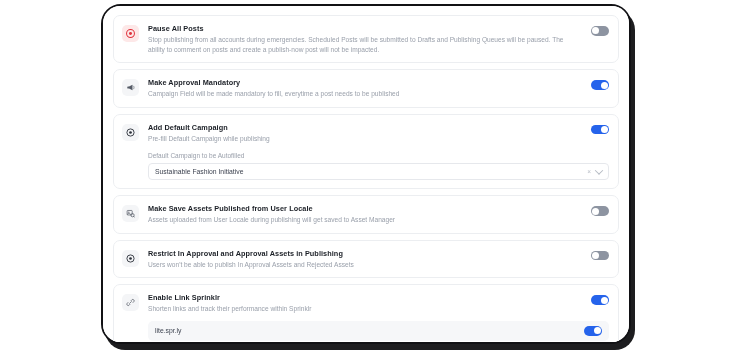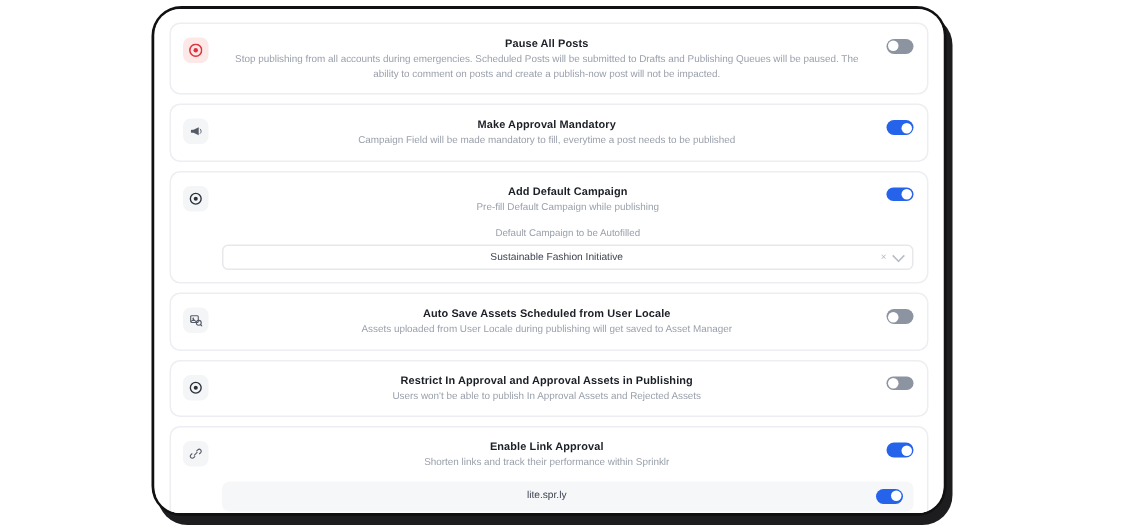--- a/index.html
+++ b/index.html
@@ -47,21 +47,20 @@
   
   .card {
     background: #ffffff;
     border: 1px solid #eceef1;
     border-radius: 7px;
     margin-bottom: 6px;
     padding: 8px 9px 8px 8px;
     display: flex;
     align-items: flex-start;
     box-sizing: border-box;
-    text-align: center;
   }
   .card:last-child { margin-bottom: 0; }
 
   .icon-box {
     width: 17px;
     height: 17px;
     min-width: 17px;
     border-radius: 5px;
     background: #f4f5f7;
     display: flex;
@@ -209,21 +208,21 @@
       </div>
 
       <div class="card">
         <div class="icon-box">
           <svg width="9" height="9" viewBox="0 0 16 16">
             <circle cx="8" cy="8" r="6.4" fill="none" stroke="#2b3039" stroke-width="1.6"></circle>
             <circle cx="8" cy="8" r="2.4" fill="#2b3039"></circle>
           </svg>
         </div>
         <div class="card-body">
-          <div style="display:flex;align-items:flex-start;margin-left:28px;">
+          <div style="display:flex;align-items:flex-start;">
             <div style="flex:1;min-width:0;">
               <div class="row-title">Add Default Campaign</div>
               <div class="row-desc">Pre-fill Default Campaign while publishing</div>
             </div>
             <div class="toggle on">
                 <span class="knob"></span>
               </div>
           </div>
           <div class="field-label">Default Campaign to be Autofilled</div>
           <div class="select">
@@ -238,21 +237,21 @@
         <div class="icon-box">
           <svg width="9" height="9" viewBox="0 0 16 16">
             <rect x="2" y="2.6" width="9" height="8" rx="1.2" fill="none" stroke="#555b66" stroke-width="1.3"></rect>
             <circle cx="5" cy="5.6" r="1" fill="#555b66"></circle>
             <path d="M2.6 9.4 5.4 7l2.6 2.3" fill="none" stroke="#555b66" stroke-width="1.2" stroke-linecap="round" stroke-linejoin="round"></path>
             <circle cx="11.6" cy="11" r="2.9" fill="none" stroke="#555b66" stroke-width="1.3"></circle>
             <path d="M13.7 13.1 15.2 14.6" stroke="#555b66" stroke-width="1.4" stroke-linecap="round"></path>
           </svg>
         </div>
         <div class="card-body">
-          <div class="row-title">Auto Save Assets Scheduled from User Locale</div>
+          <div class="row-title">Make Save Assets Published from User Locale</div>
           <div class="row-desc">Assets uploaded from User Locale during publishing will get saved to Asset Manager</div>
         </div>
         <div class="toggle off">
             <span class="knob"></span>
           </div>
       </div>
 
       <div class="card">
         <div class="icon-box">
           <svg width="9" height="9" viewBox="0 0 16 16">
@@ -273,21 +272,21 @@
         <div class="icon-box">
           <svg width="9" height="9" viewBox="0 0 16 16">
             <path d="M6.4 9.6 9.6 6.4" stroke="#555b66" stroke-width="1.3" stroke-linecap="round"></path>
             <path d="M9.1 4.6 10.4 3.3a2.4 2.4 0 0 1 3.4 3.4l-1.3 1.3" fill="none" stroke="#555b66" stroke-width="1.3" stroke-linecap="round"></path>
             <path d="M6.9 11.4 5.6 12.7a2.4 2.4 0 0 1-3.4-3.4l1.3-1.3" fill="none" stroke="#555b66" stroke-width="1.3" stroke-linecap="round"></path>
           </svg>
         </div>
         <div class="card-body">
           <div style="display:flex;align-items:flex-start;">
             <div style="flex:1;min-width:0;">
-              <div class="row-title">Enable Link Approval</div>
+              <div class="row-title">Enable Link Sprinklr</div>
               <div class="row-desc">Shorten links and track their performance within Sprinklr</div>
             </div>
             <div class="toggle on">
                 <span class="knob"></span>
               </div>
           </div>
 
           <div class="sub-row">
             <span class="sub-row-label">lite.spr.ly</span>
             <div class="toggle on sub-toggle">

